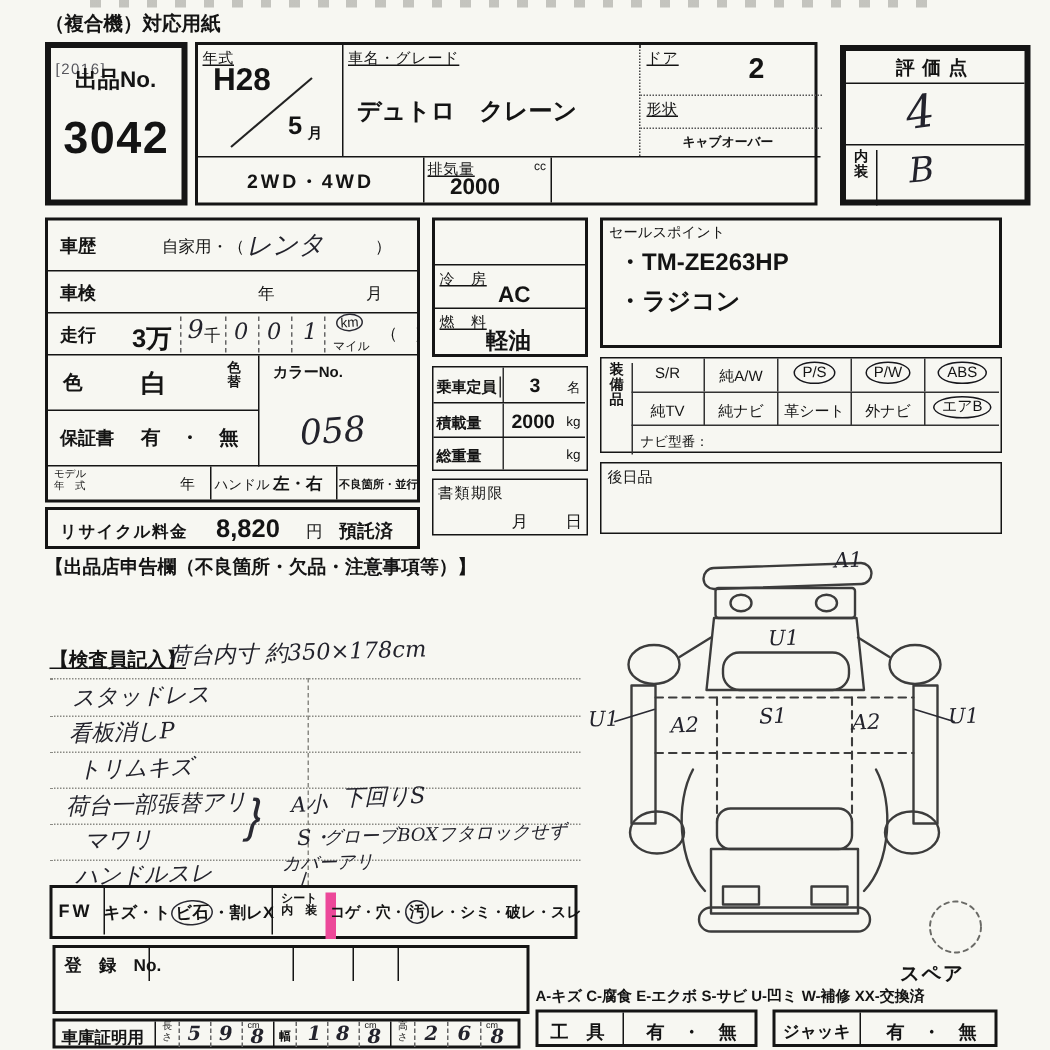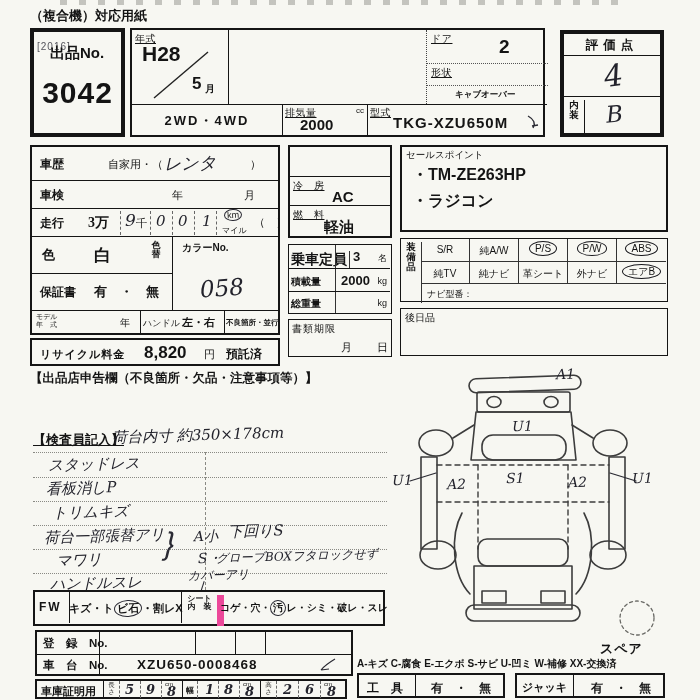--- a/index.html
+++ b/index.html
@@ -40,49 +40,46 @@
 
     <div class="abs br" style="left:0;top:0;width:96px;height:74px;">
       <div class="abs lb" style="left:3px;top:2px;">年式</div>
       <svg class="abs" style="left:0;top:0;" width="96" height="74">
         <line x1="22" y1="68" x2="76" y2="22" stroke="#222" stroke-width="1.4"></line>
       </svg>
       <div class="abs b" style="left:10px;top:12px;font-size:21px;">H28</div>
       <div class="abs b" style="left:60px;top:44px;font-size:17px;">5</div>
       <div class="abs b" style="left:73px;top:52px;font-size:10px;">月</div>
     </div>
+    <div class="abs" style="left:96px;top:0;width:198px;height:74px;">
+      <div class="abs lb" style="left:4px;top:2px;">車名・グレード</div>
+      <div class="abs b" style="left:10px;top:34px;font-size:16px;white-space:nowrap;">デュトロ　クレーン</div>
+    </div>
     <div class="abs" style="left:294px;top:0;width:121px;height:74px;border-left:1.5px dotted #444;">
       <div class="abs lb" style="left:4px;top:2px;">ドア</div>
       <div class="abs b" style="left:72px;top:6px;font-size:19px;">2</div>
       <div class="abs" style="left:0;top:33px;width:100%;border-top:1px dotted #555;"></div>
       <div class="abs lb" style="left:4px;top:36px;">形状</div>
       <div class="abs" style="left:0;top:55px;width:100%;border-top:1px dotted #555;"></div>
       <div class="abs b" style="left:28px;top:59px;font-size:8.5px;">キャブオーバー</div>
     </div>
 
     <div class="abs bt" style="left:0;top:74px;width:415px;height:30px;">
       <div class="abs br" style="left:0;top:0;width:150px;height:30px;">
         <div class="abs b" style="left:0;top:7px;width:100%;text-align:center;font-size:13px;letter-spacing:2px;">2WD・4WD</div>
       </div>
       <div class="abs br" style="left:150px;top:0;width:85px;height:30px;">
         <div class="abs lb" style="left:3px;top:1px;">排気量</div>
         <div class="abs" style="right:3px;top:1px;font-size:8px;">cc</div>
         <div class="abs b" style="left:18px;top:11px;font-size:15px;">2000</div>
       </div>
-      <div class="abs" style="left:235px;top:0;width:180px;height:30px;">
-        <div class="abs lb" style="left:3px;top:1px;">型式</div>
-        <div class="abs b" style="left:26px;top:9px;font-size:15px;letter-spacing:1px;">TKG-XZU650M</div>
-        <svg class="abs" style="left:158px;top:8px;" width="18" height="18">
-          <path d="M3,3 Q12,8 8,15 M7,13 L13,12" stroke="#2a2a33" stroke-width="1.3" fill="none"></path>
-        </svg>
-      </div>
-    </div>
-  </div>
-
-  <div class="box" style="left:560px;top:30px;width:104px;height:107px;border-width:4px;">
+    </div>
+  </div>
+
+  <div class="box" style="left:560px;top:30px;width:127px;height:107px;border-width:4px;">
     <div class="abs b bt" style="left:0;top:0;width:100%;height:22px;border-top:none;border-bottom:1.5px solid #151515;text-align:center;font-size:12.5px;letter-spacing:5px;padding-top:3px;box-sizing:border-box;">評価点</div>
     <div class="abs hwd" style="left:40px;top:24px;font-size:30px;transform:rotate(-8deg);">4</div>
     <div class="abs" style="left:0;top:62px;width:100%;height:37px;border-top:1.5px solid #151515;">
       <div class="abs stack b" style="left:0;top:3px;width:20px;height:37px;border-right:1.5px solid #151515;font-size:9.5px;">
         <span>内</span><br>
         <span>装</span>
       </div>
       <div class="abs hwd" style="left:42px;top:4px;font-size:23px;transform:rotate(-5deg);">B</div>
     </div>
   </div>
@@ -97,21 +94,21 @@
     </div>
 
     <div class="abs bt" style="left:0;top:33px;width:246px;height:28px;">
       <span class="abs b" style="left:8px;top:6px;font-size:12px;">車検</span>
       <span class="abs" style="left:140px;top:7px;font-size:11px;">年</span>
       <span class="abs" style="left:212px;top:7px;font-size:11px;">月</span>
     </div>
 
     <div class="abs bt" style="left:0;top:61px;width:246px;height:28px;">
       <span class="abs b" style="left:8px;top:6px;font-size:12px;">走行</span>
-      <span class="abs b" style="left:56px;top:5px;font-size:14px;font-family:Liberation Serif, serif;">3万</span>
+      <span class="abs b" style="left:56px;top:5px;font-size:17px;">3万</span>
       <div class="abs" style="left:88px;top:2px;height:24px;border-left:1px dashed #666;"></div>
       <span class="abs hwd" style="left:93px;top:1px;font-size:17px;">9</span>
       <span class="abs" style="left:104px;top:7px;font-size:11px;">千</span>
       <div class="abs" style="left:118px;top:2px;height:24px;border-left:1px dashed #666;"></div>
       <span class="abs hwd" style="left:124px;top:3px;font-size:15px;">0</span>
       <div class="abs" style="left:140px;top:2px;height:24px;border-left:1px dashed #666;"></div>
       <span class="abs hwd" style="left:146px;top:3px;font-size:15px;">0</span>
       <div class="abs" style="left:162px;top:2px;height:24px;border-left:1px dashed #666;"></div>
       <span class="abs hwd" style="left:170px;top:3px;font-size:15px;">1</span>
       <div class="abs" style="left:184px;top:2px;height:24px;border-left:1px dashed #666;"></div>
@@ -172,21 +169,21 @@
       <span class="abs b" style="left:42px;top:11px;font-size:15px;">AC</span>
     </div>
     <div class="abs bt" style="left:0;top:58px;width:100px;height:31px;border-top-width:1px;">
       <span class="abs lb" style="left:3px;top:2px;">燃　料</span>
       <span class="abs b" style="left:34px;top:12px;font-size:15px;">軽油</span>
     </div>
   </div>
 
   <div class="box" style="left:288px;top:244px;width:104px;height:70px;border-width:1.5px;">
     <div class="abs" style="left:0;top:0;width:101px;height:23px;">
-      <span class="abs b" style="left:2px;top:6px;font-size:14px;border-right:1px solid #333;padding-right:2px;">乗車定員</span>
+      <span class="abs b" style="left:2px;top:6px;font-size:10px;border-right:1px solid #333;padding-right:2px;">乗車定員</span>
       <span class="abs b" style="left:64px;top:4px;font-size:13px;">3</span>
       <span class="abs" style="right:3px;top:7px;font-size:9px;">名</span>
       <div class="abs" style="left:46px;top:0;height:23px;border-left:1px solid #333;"></div>
     </div>
     <div class="abs bt" style="left:0;top:23px;width:101px;height:23px;border-top-width:1px;">
       <span class="abs b" style="left:2px;top:6px;font-size:10px;">積載量</span>
       <span class="abs b" style="left:52px;top:4px;font-size:13px;">2000</span>
       <span class="abs" style="right:3px;top:7px;font-size:9px;">kg</span>
       <div class="abs" style="left:46px;top:0;height:23px;border-left:1px solid #333;"></div>
     </div>
@@ -283,28 +280,20 @@
     </div>
   </div>
 
   <div class="box" style="left:35px;top:630px;width:318px;height:46px;">
     <div class="abs" style="left:0;top:0;width:314px;height:22px;">
       <span class="abs b" style="left:6px;top:4px;font-size:11.5px;">登　録　No.</span>
       <div class="abs" style="left:62px;top:0;height:22px;border-left:1.5px solid #151515;"></div>
       <div class="abs" style="left:158px;top:0;height:22px;border-left:1px solid #151515;"></div>
       <div class="abs" style="left:198px;top:0;height:22px;border-left:1px solid #151515;"></div>
       <div class="abs" style="left:228px;top:0;height:22px;border-left:1px solid #151515;"></div>
-    </div>
-    <div class="abs bt" style="left:0;top:22px;width:314px;height:20px;">
-      <span class="abs b" style="left:6px;top:3px;font-size:11.5px;">車　台　No.</span>
-      <div class="abs" style="left:62px;top:0;height:20px;border-left:1.5px solid #151515;"></div>
-      <span class="abs b" style="left:100px;top:2px;font-size:13.5px;letter-spacing:1px;">XZU650-0008468</span>
-      <svg class="abs" style="left:282px;top:2px;" width="20" height="16">
-        <path d="M16,2 Q6,8 2,13 M2,13 L10,12" stroke="#2a2a33" stroke-width="1.2" fill="none"></path>
-      </svg>
     </div>
   </div>
 
   <div class="box" style="left:35px;top:679px;width:312px;height:20px;">
     <span class="abs b" style="left:4px;top:3px;font-size:11px;">車庫証明用</span>
     <div class="abs" style="left:66px;top:0;height:17px;border-left:1.5px solid #151515;"></div>
     <div class="abs stack" style="left:67px;top:1px;width:15px;font-size:6.5px;">
       <span>長</span><br>
       <span>さ</span>
     </div>

